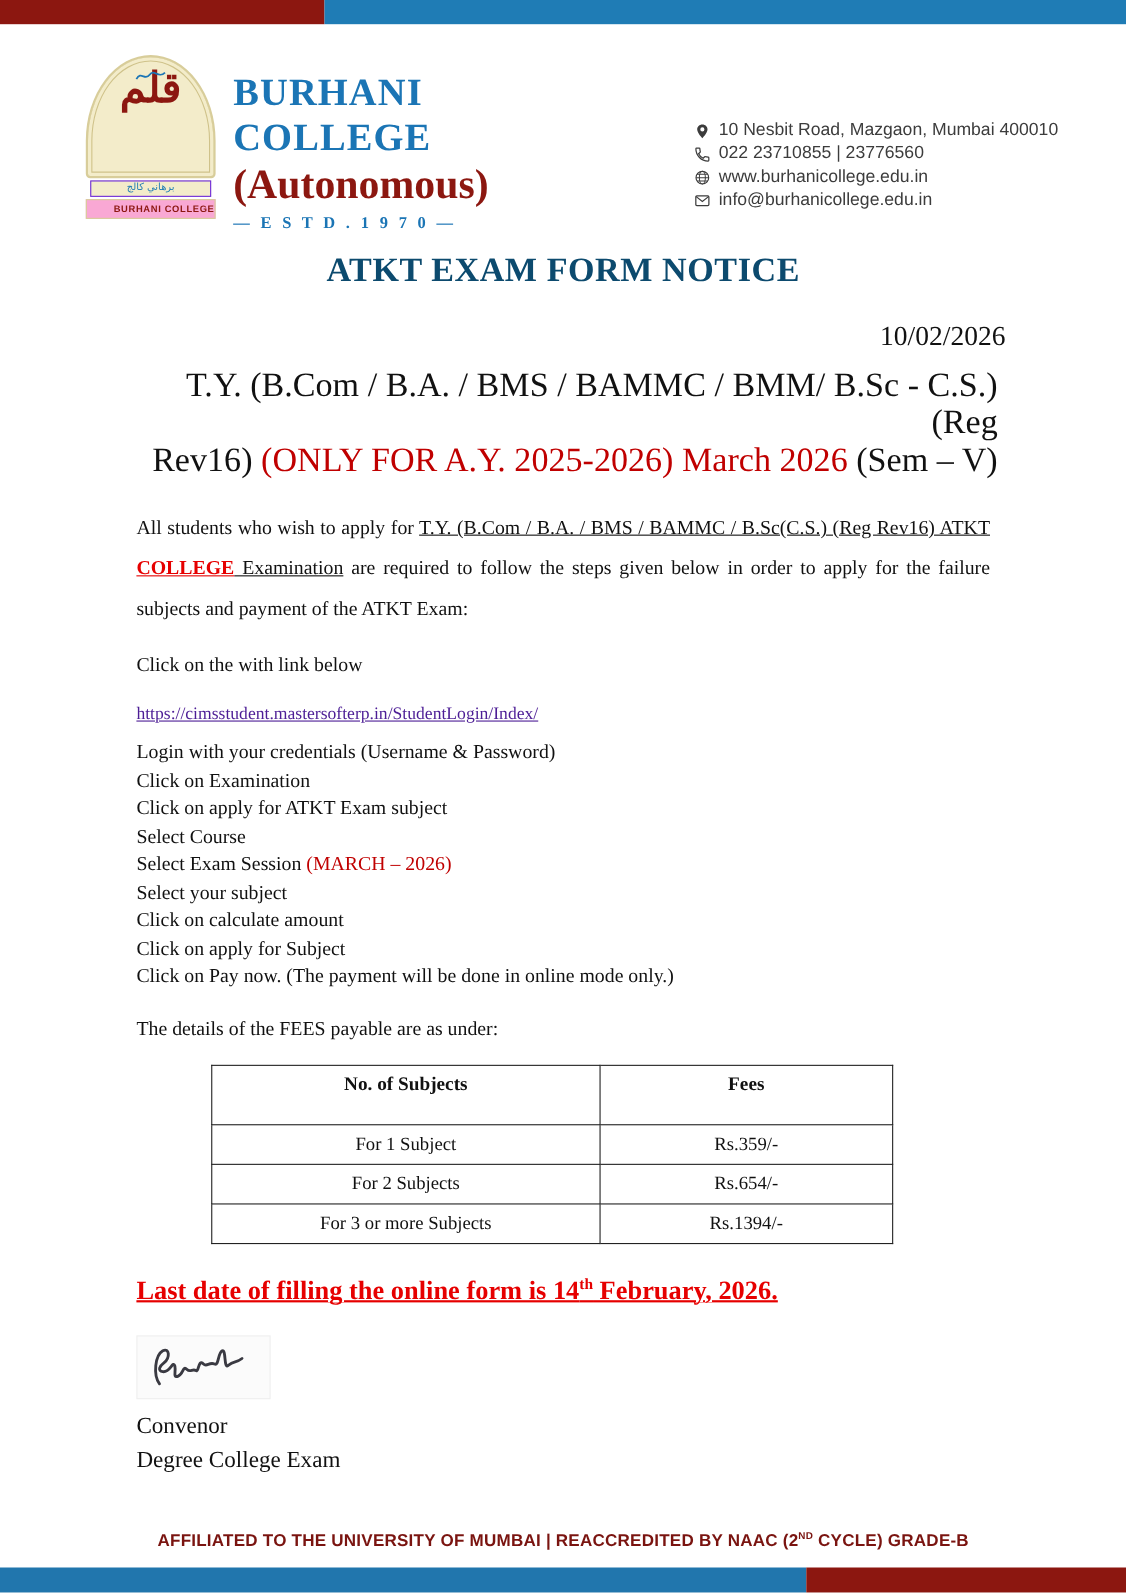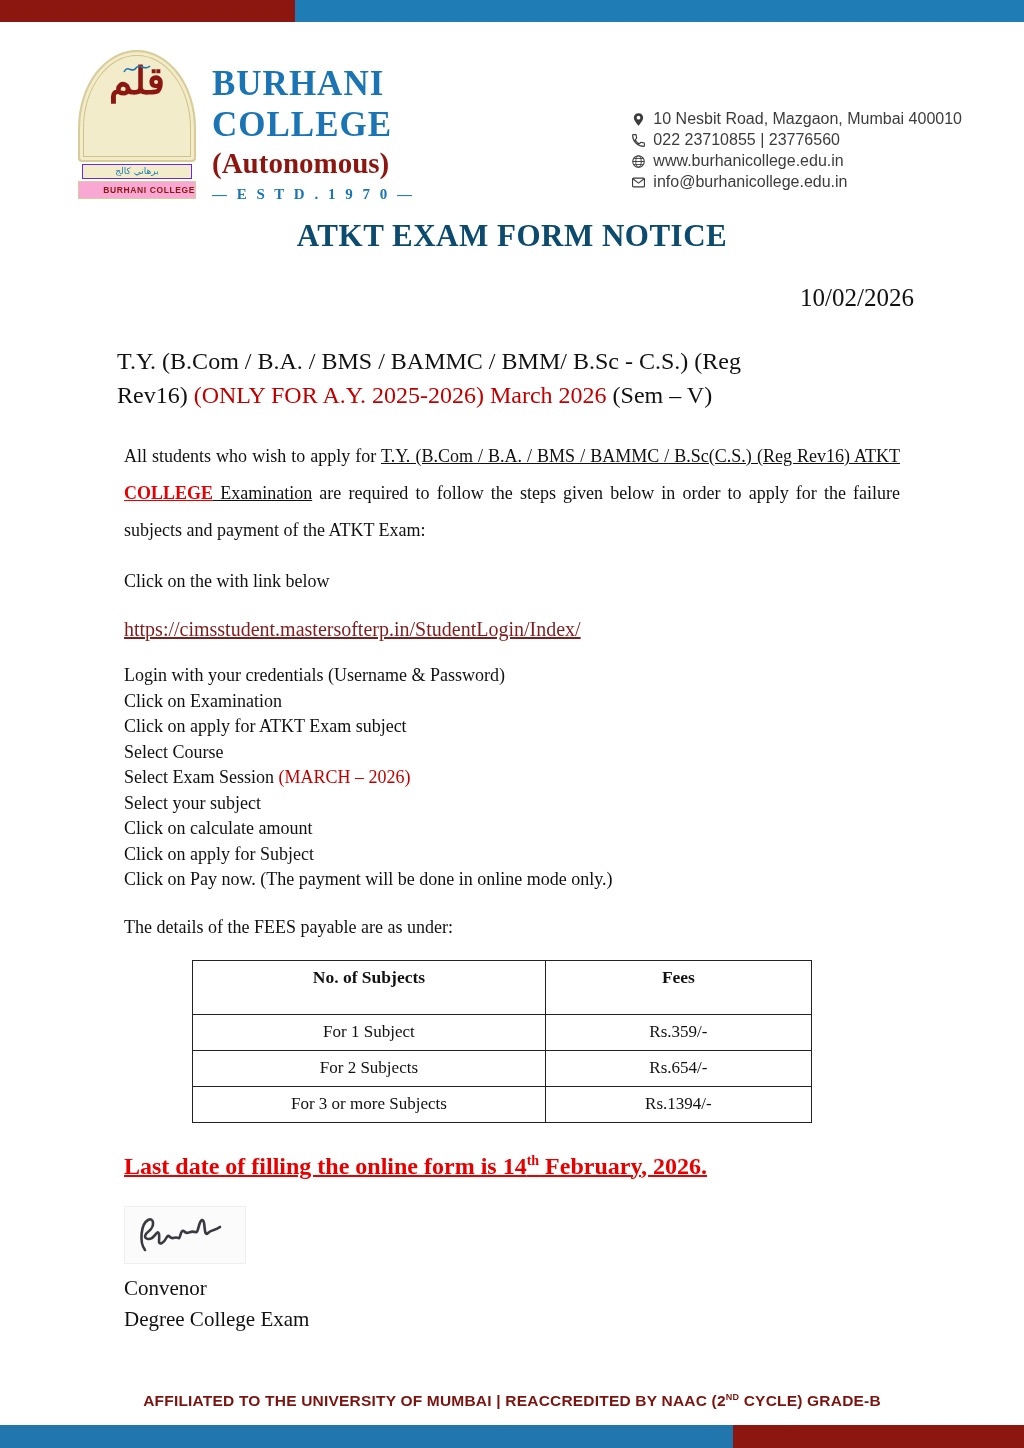--- a/index.html
+++ b/index.html
@@ -56,21 +56,21 @@
   }
 
   .college-name { margin-left: 16px; padding-top: 16px; line-height: 1; }
   .college-name .n1, .college-name .n2 {
     font-family: "Liberation Serif", serif;
     font-weight: bold; font-size: 35px; letter-spacing: 1px; color: #1b75b5;
   }
   .college-name .n2 { margin-top: 6px; }
   .college-name .auto {
     font-family: "Liberation Serif", serif;
-    font-weight: bold; font-size: 29px; color: #8c1710; margin-top: 7px;
+    font-weight: bold; font-size: 38px; color: #8c1710; margin-top: 7px;
   }
   .college-name .estd {
     font-family: "Liberation Serif", serif;
     font-weight: bold; font-size: 15px; letter-spacing: 3px;
     color: #1b75b5; margin-top: 9px;
   }
 
   .header .spacer { flex: 1; }
 
   .contact { padding-top: 60px; font-family: "Liberation Sans", sans-serif; font-size: 16px; color: #3c3c3c; }
@@ -81,42 +81,42 @@
   
   .title {
     text-align: center; margin-top: 16px;
     font-size: 31px; font-weight: bold; letter-spacing: 0.5px; color: #0c4a6e;
   }
   .date-line {
     text-align: right; padding-right: 110px; margin-top: 30px;
     font-size: 25px; color: #111;
   }
   .subtitle {
-    text-align: left; margin: 32px auto 0; width: 790px;
-    font-size: 24px; line-height: 34px; color: #111;
+    text-align: right; margin: 12px auto 0; width: 790px;
+    font-size: 31px; line-height: 34px; color: #111;
   }
   .subtitle .red { color: #c00000; }
 
   .content { padding: 0 124px; }
 
   .paragraph {
     margin-top: 26px;
     font-size: 18px; line-height: 37px;
     text-align: justify; color: #111;
   }
   .paragraph .ul { text-decoration: underline; }
   .paragraph .college-red { color: #e60000; font-weight: bold; text-decoration: underline; }
 
   .link-intro { margin-top: 22px; font-size: 18px; color: #111; }
   .doc-link {
     display: inline-block; margin-top: 26px;
-    font-size: 20px; color: #7f1d1d; text-decoration: underline;
-  }
-
-  .steps { margin-top: 22px; font-size: 18px; line-height: 25.5px; color: #111; }
+    font-size: 16px; color: #4c1d95; text-decoration: underline;
+  }
+
+  .steps { margin-top: 12px; font-size: 18px; line-height: 25.5px; color: #111; }
   .steps .red { color: #c00000; }
 
   .fees-intro { margin-top: 24px; font-size: 18px; color: #111; }
 
   table.fees {
     border-collapse: collapse; margin: 22px 0 0 68px; width: 620px;
     font-size: 17px; color: #111;
   }
   table.fees th, table.fees td {
     border: 1.5px solid #222; text-align: center;

